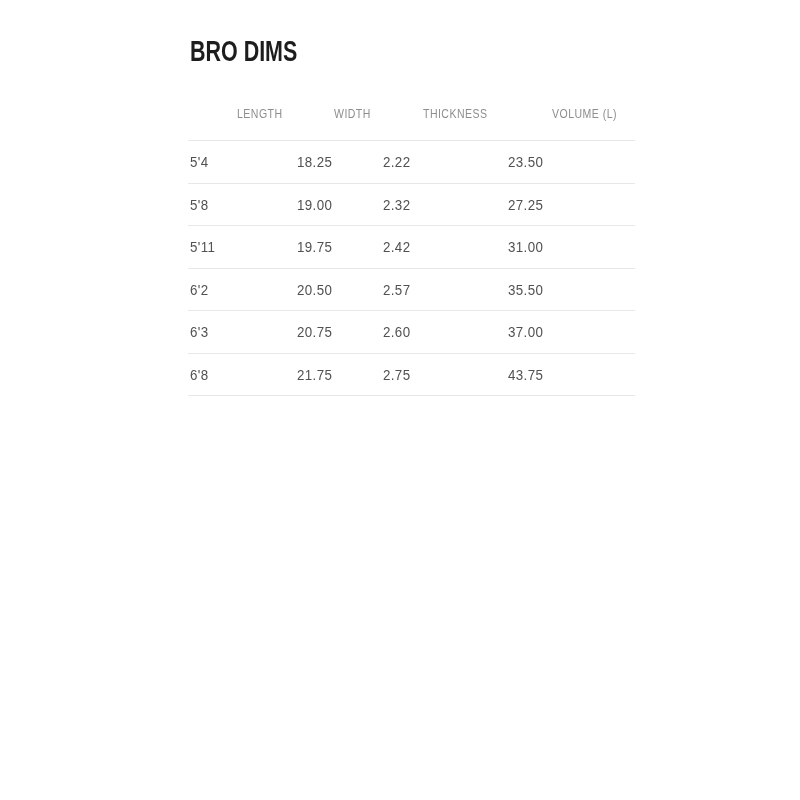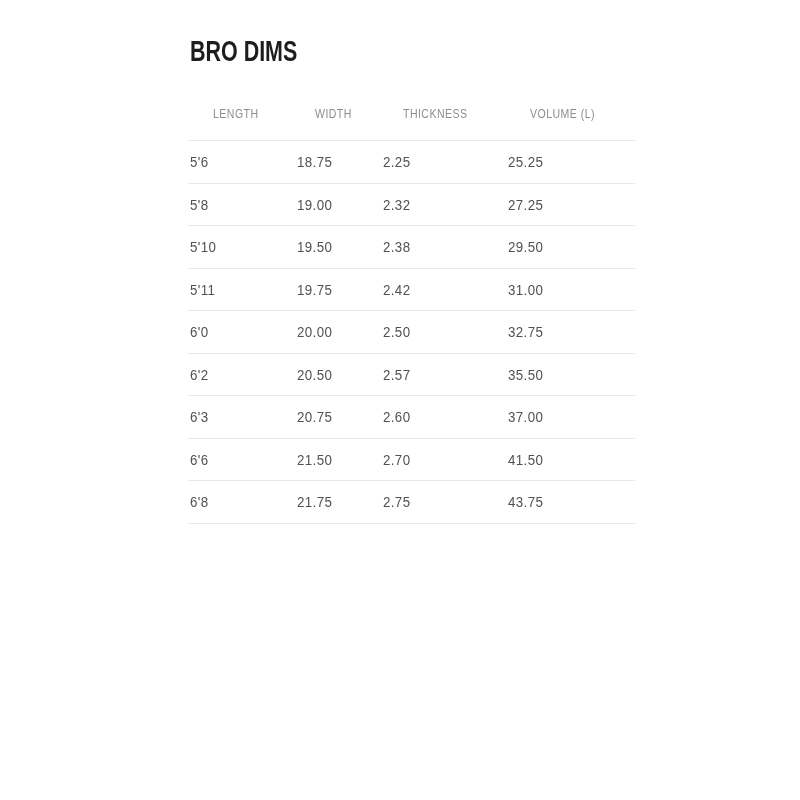--- a/index.html
+++ b/index.html
@@ -40,21 +40,21 @@
   table.dims {
     width: 447px;
     border-collapse: collapse;
     table-layout: fixed;
   }
   col.c1 { width: 107px; }
   col.c2 { width: 86px; }
   col.c3 { width: 125px; }
   col.c4 { width: 129px; }
   th {
-    text-align: center;
+    text-align: right;
     vertical-align: bottom;
     font-weight: normal;
     padding: 38px 0 18px 2px;
     border-bottom: 1px solid var(--divider);
   }
   th .cond {
     display: inline-block;
     font-size: 13.5px;
     line-height: 15px;
     color: var(--header-text);
@@ -95,82 +95,64 @@
     </colgroup>
     <thead>
       <tr>
         <th><span class="cond">LENGTH</span></th>
         <th><span class="cond">WIDTH</span></th>
         <th><span class="cond">THICKNESS</span></th>
         <th><span class="cond">VOLUME (L)</span></th>
       </tr>
     </thead>
     <tbody>
+  <tr>
+    <td><span class="cell-text">5'4</span></td>
+    <td><span class="cell-text">18.25</span></td>
+    <td><span class="cell-text">2.22</span></td>
+    <td><span class="cell-text">23.50</span></td>
+  </tr>
 
 
-  <tr>
-    <td><span class="cell-text">5'6</span></td>
-    <td><span class="cell-text">18.75</span></td>
-    <td><span class="cell-text">2.25</span></td>
-    <td><span class="cell-text">25.25</span></td>
-  </tr>
 
 
   <tr>
     <td><span class="cell-text">5'8</span></td>
     <td><span class="cell-text">19.00</span></td>
     <td><span class="cell-text">2.32</span></td>
     <td><span class="cell-text">27.25</span></td>
   </tr>
 
 
-  <tr>
-    <td><span class="cell-text">5'10</span></td>
-    <td><span class="cell-text">19.50</span></td>
-    <td><span class="cell-text">2.38</span></td>
-    <td><span class="cell-text">29.50</span></td>
-  </tr>
 
   <tr>
     <td><span class="cell-text">5'11</span></td>
     <td><span class="cell-text">19.75</span></td>
     <td><span class="cell-text">2.42</span></td>
     <td><span class="cell-text">31.00</span></td>
   </tr>
 
-  <tr>
-    <td><span class="cell-text">6'0</span></td>
-    <td><span class="cell-text">20.00</span></td>
-    <td><span class="cell-text">2.50</span></td>
-    <td><span class="cell-text">32.75</span></td>
-  </tr>
 
 
   <tr>
     <td><span class="cell-text">6'2</span></td>
     <td><span class="cell-text">20.50</span></td>
     <td><span class="cell-text">2.57</span></td>
     <td><span class="cell-text">35.50</span></td>
   </tr>
 
   <tr>
     <td><span class="cell-text">6'3</span></td>
     <td><span class="cell-text">20.75</span></td>
     <td><span class="cell-text">2.60</span></td>
     <td><span class="cell-text">37.00</span></td>
   </tr>
 
 
 
-  <tr>
-    <td><span class="cell-text">6'6</span></td>
-    <td><span class="cell-text">21.50</span></td>
-    <td><span class="cell-text">2.70</span></td>
-    <td><span class="cell-text">41.50</span></td>
-  </tr>
 
   <tr>
     <td><span class="cell-text">6'8</span></td>
     <td><span class="cell-text">21.75</span></td>
     <td><span class="cell-text">2.75</span></td>
     <td><span class="cell-text">43.75</span></td>
   </tr>
 </tbody>
   </table>
 </div>

